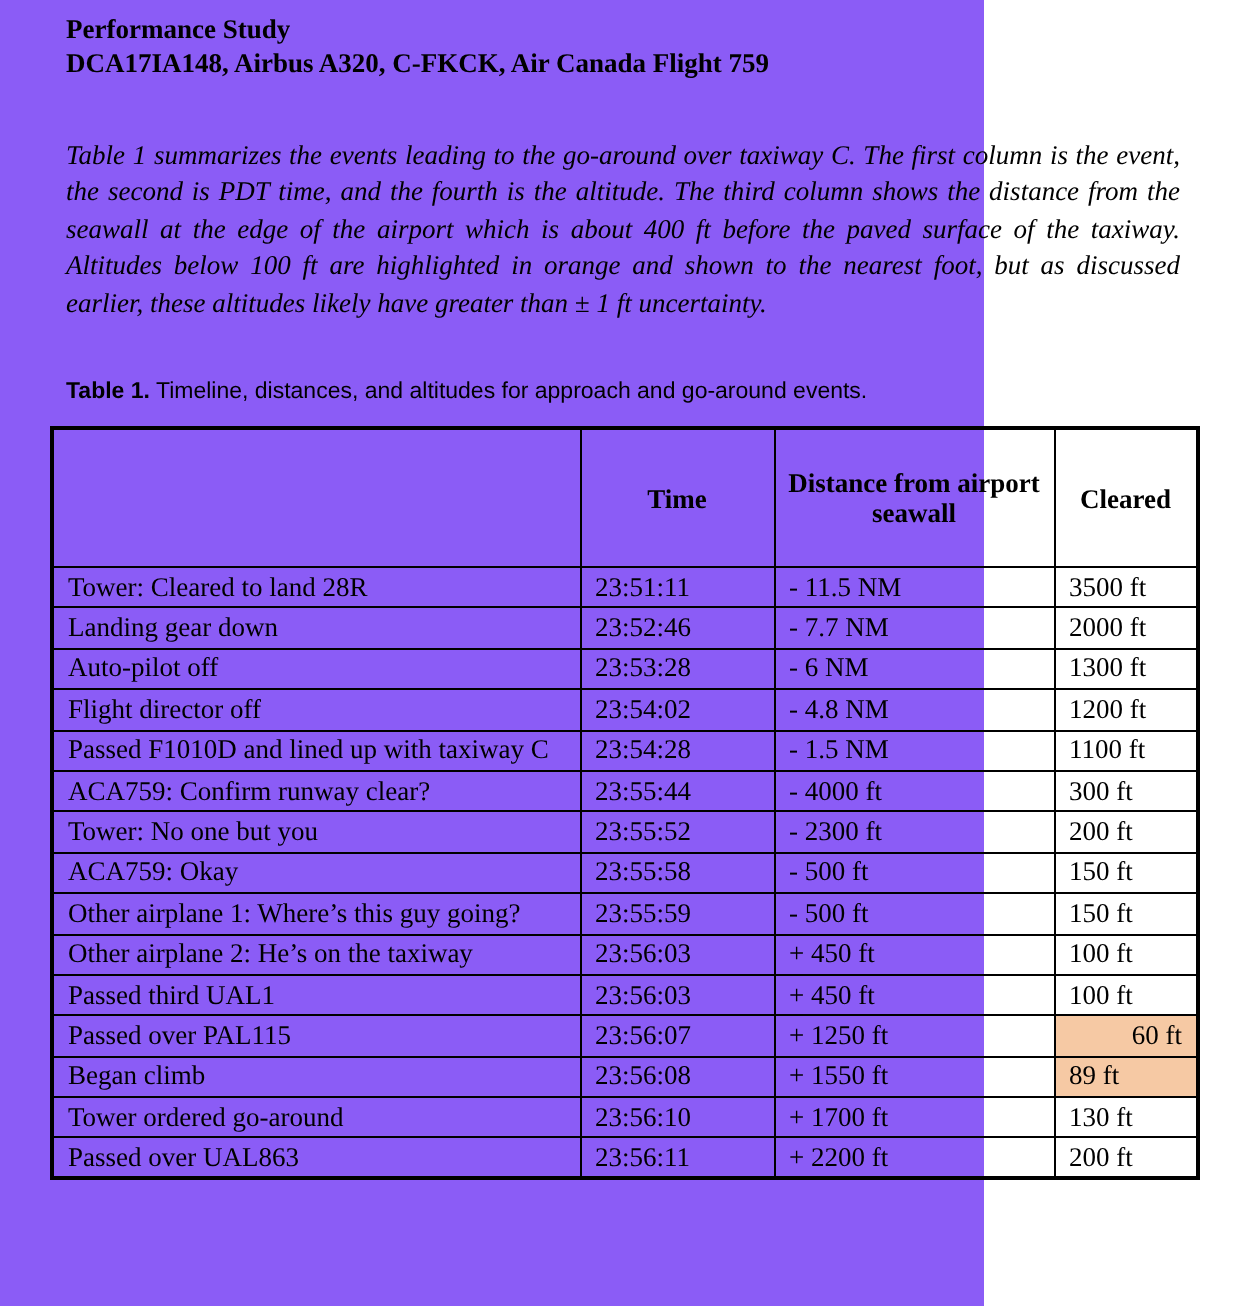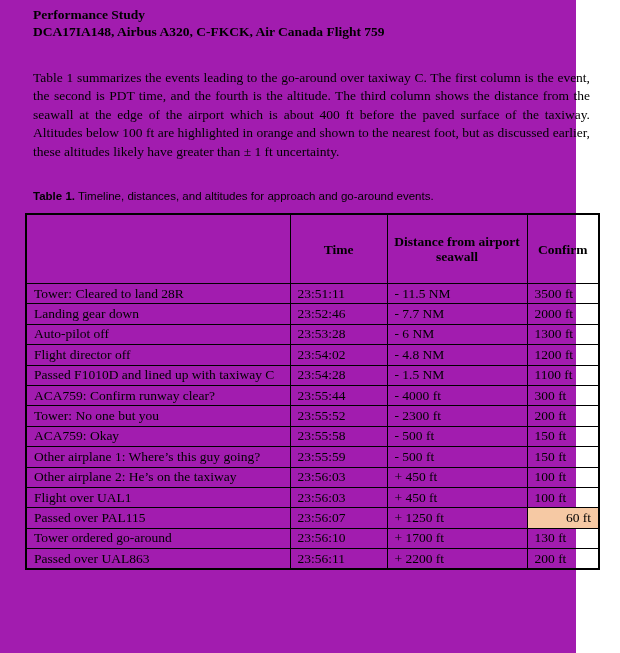--- a/index.html
+++ b/index.html
@@ -5,38 +5,39 @@
   * { margin: 0; padding: 0; box-sizing: border-box; }
   html, body {
     width: 620px; height: 653px;
     background: #ffffff;
     font-family: "Liberation Serif", serif;
     color: #000000;
     overflow: hidden;
   }
   .page {
     position: relative;
-    width: 576px; height: 653px;
-    background: #a21caf;
+    width: 492px; height: 653px;
+    background: #8b5cf6;
   }
   .doc-title {
     position: absolute;
     left: 33px; top: 6px;
     width: 560px;
     font-size: 13.5px;
     font-weight: bold;
     line-height: 17px;
   }
   .paragraph {
     position: absolute;
     left: 33px; top: 69px;
     width: 557px;
     font-size: 13.5px;
     line-height: 18.4px;
     text-align: justify;
+    font-style: italic;
   }
   .caption {
     position: absolute;
     left: 33px; top: 190px;
     width: 560px;
     font-family: "Liberation Sans", sans-serif;
     font-size: 11.5px;
   }
   .caption .cap-label { font-weight: bold; margin-top: 28px; }
   table.data-table {
@@ -94,21 +95,21 @@
       <col class="col-event">
         <col class="col-time">
         <col class="col-dist">
         <col class="col-alt">
     </colgroup>
     <thead>
       <tr>
         <th></th>
         <th>Time</th>
         <th>Distance from airport seawall</th>
-        <th>Confirm</th>
+        <th>Cleared</th>
       </tr>
     </thead>
     <tbody>
     <tr>
       <td class="c-event">Tower: Cleared to land 28R</td>
       <td class="c-time">23:51:11</td>
       <td class="c-dist">- 11.5 NM</td>
       <td class="c-alt">3500 ft</td>
     </tr>
 
@@ -169,34 +170,40 @@
     </tr>
 
     <tr>
       <td class="c-event">Other airplane 2: He’s on the taxiway</td>
       <td class="c-time">23:56:03</td>
       <td class="c-dist">+ 450 ft</td>
       <td class="c-alt">100 ft</td>
     </tr>
 
     <tr>
-      <td class="c-event">Flight over UAL1</td>
+      <td class="c-event">Passed third UAL1</td>
       <td class="c-time">23:56:03</td>
       <td class="c-dist">+ 450 ft</td>
       <td class="c-alt">100 ft</td>
     </tr>
 
 
     <tr>
       <td class="c-event">Passed over PAL115</td>
       <td class="c-time">23:56:07</td>
       <td class="c-dist">+ 1250 ft</td>
       <td class="c-alt" style="background-color: rgb(246, 201, 164); text-align: right;">60 ft</td>
     </tr>
 
+    <tr>
+      <td class="c-event">Began climb</td>
+      <td class="c-time">23:56:08</td>
+      <td class="c-dist">+ 1550 ft</td>
+      <td class="c-alt" style="background-color: rgb(246, 201, 164);">89 ft</td>
+    </tr>
 
     <tr>
       <td class="c-event">Tower ordered go-around</td>
       <td class="c-time">23:56:10</td>
       <td class="c-dist">+ 1700 ft</td>
       <td class="c-alt">130 ft</td>
     </tr>
 
     <tr>
       <td class="c-event">Passed over UAL863</td>

